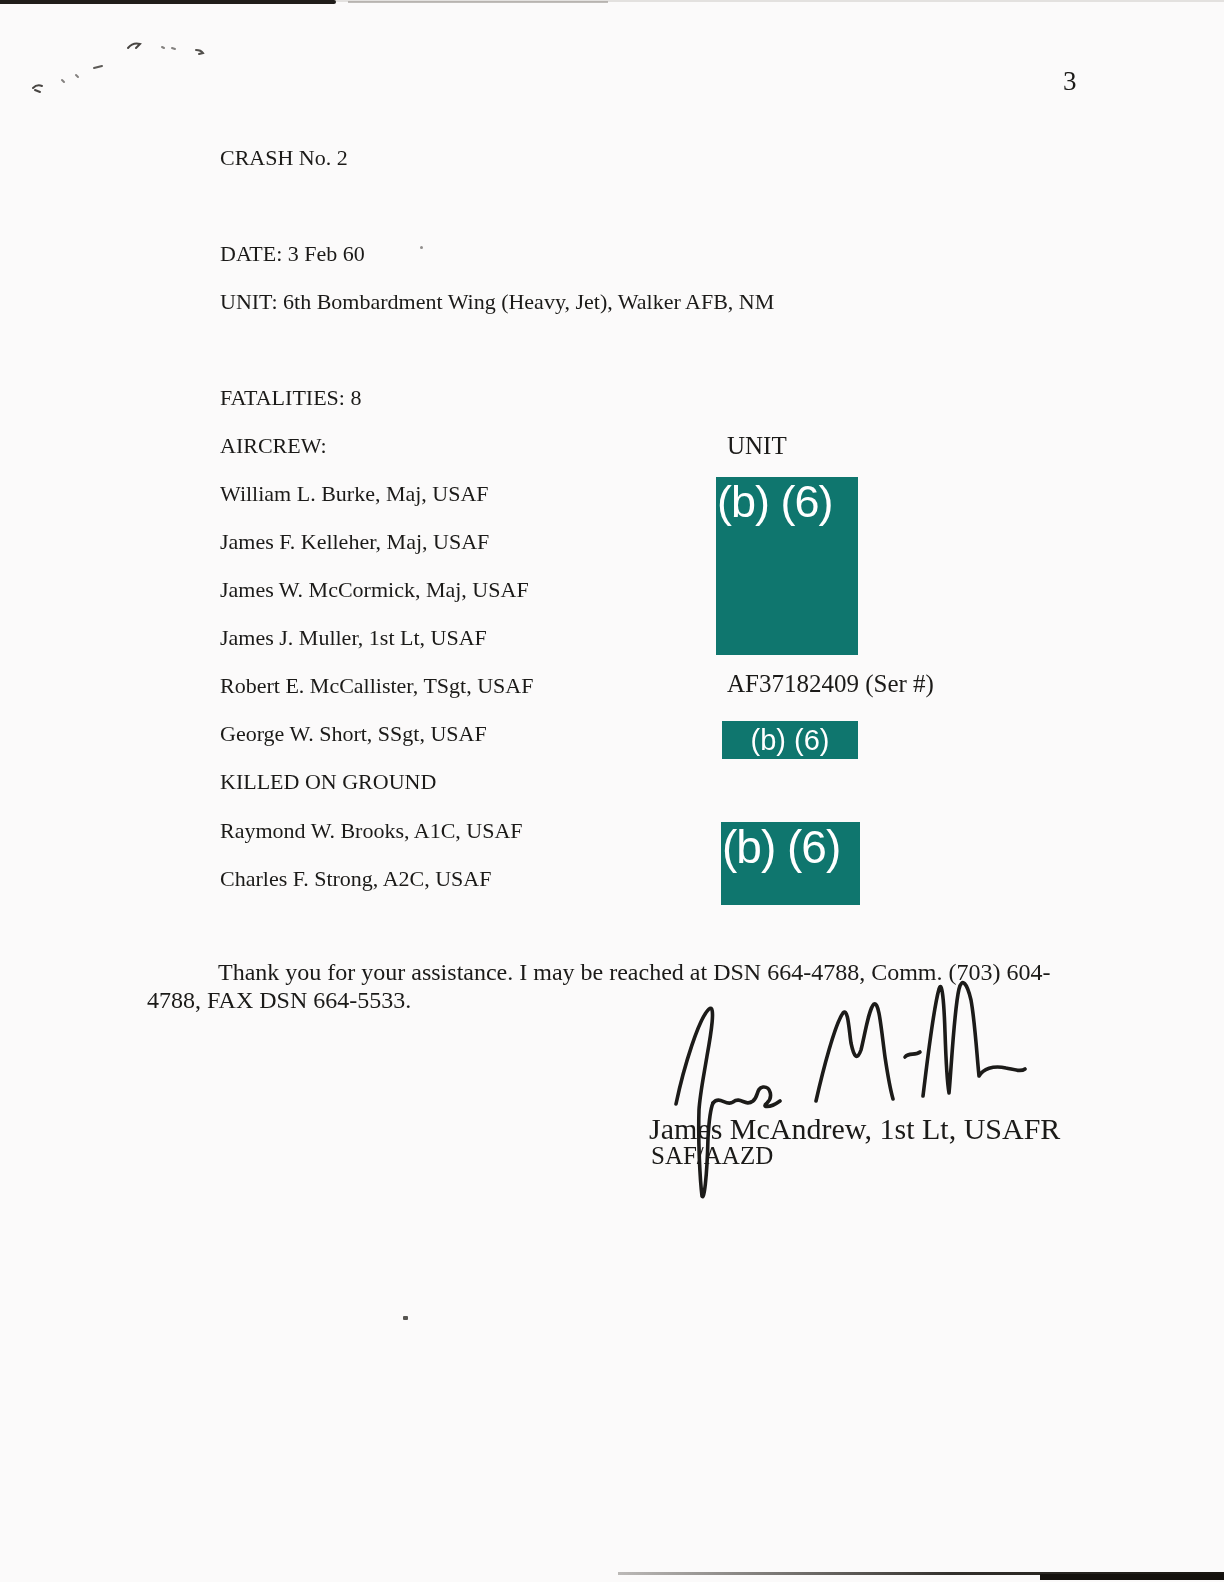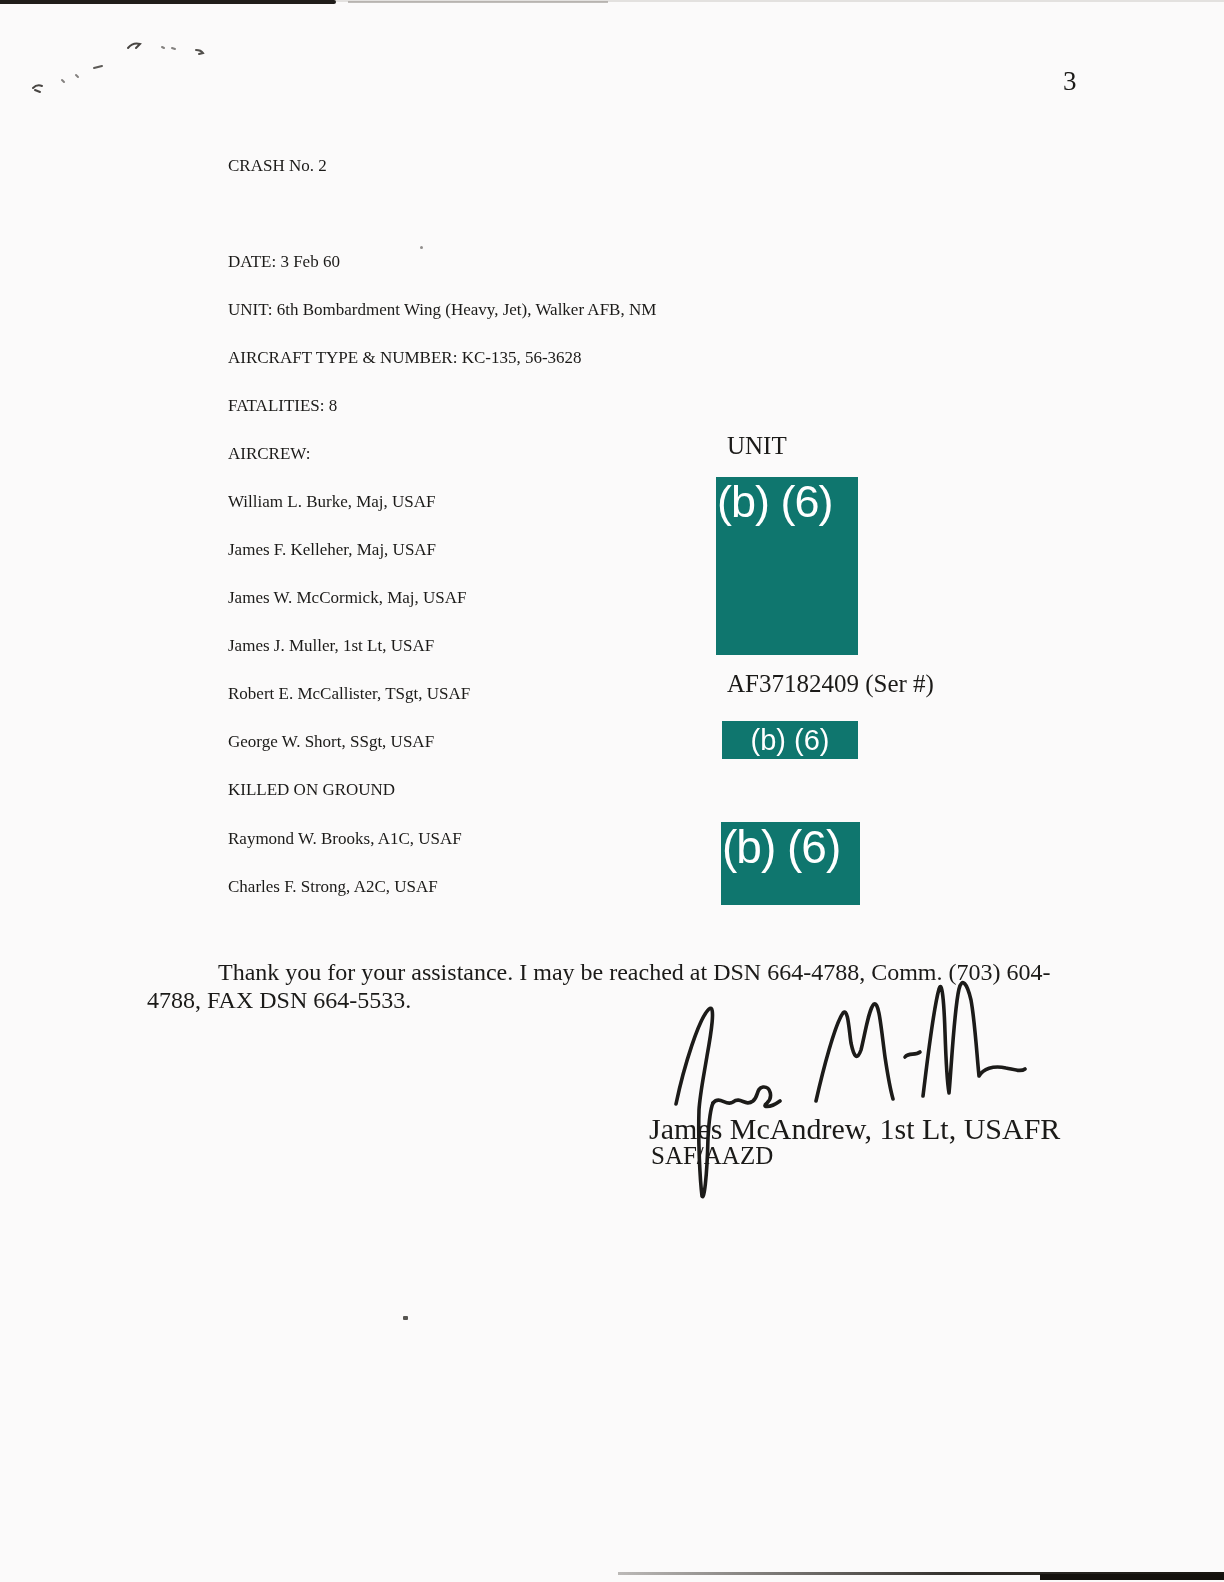--- a/index.html
+++ b/index.html
@@ -14,21 +14,21 @@
   
   .edge-top-light{position:absolute;left:0;top:0;width:1224px;height:2px;background:#cfccc8;opacity:.55;}
   .edge-top-dark{position:absolute;left:0;top:0;width:336px;height:4px;background:#201d1a;border-radius:0 2px 2px 0;}
   .edge-top-dark2{position:absolute;left:348px;top:1px;width:260px;height:2px;background:#9a9590;opacity:.6;}
   .edge-bottom-line{position:absolute;left:618px;top:1572px;width:606px;height:3px;
     background:linear-gradient(to right, rgba(92,87,82,.4), #33302c 55%, #17140f);}
   .edge-bottom-bar{position:absolute;left:1040px;top:1574px;width:184px;height:6px;background:#14110d;}
   
   .page-number{position:absolute;left:1063px;top:66px;font-size:27px;}
   
-  .line{position:absolute;left:228px;font-size:17px;line-height:30px;white-space:pre;margin-top:8px;}
+  .line{position:absolute;left:220px;font-size:22px;line-height:30px;white-space:pre;}
   .rcol{position:absolute;left:727px;font-size:25px;line-height:30px;white-space:pre;}
   
   .redaction{position:absolute;background:#0f766e;overflow:hidden;display:flex;}
   .redaction .rl{
     font-family:"Liberation Sans", sans-serif;
     color:#fff;white-space:pre;letter-spacing:-1px;
   }
   .redaction-1{left:716px;top:477px;width:142px;height:178px;}
   .redaction-1 .rl{font-size:45px;line-height:1.12;padding-left:1px;}
   .redaction-2{left:722px;top:721px;width:136px;height:38px;justify-content:center;align-items:center;}
@@ -68,21 +68,20 @@
       <path d="M74,38 l8,-2" opacity="0.8"></path>
       <path d="M56,45 l2,2" opacity="0.6"></path>
       <path d="M42,50 l2,2" opacity="0.6"></path>
       <path d="M13,58 q4,-4 9,-2 m-7,4 l5,2" opacity="0.9"></path>
     </g>
   </svg>
 
   <div class="line" style="top:143px">CRASH No. 2</div>
   <div class="line" style="top:239px">DATE: 3 Feb 60</div>
   <div class="line" style="top:287px">UNIT: 6th Bombardment Wing (Heavy, Jet), Walker AFB, NM</div>
-  <div class="line" style="top:335px">AIRCRAFT TYPE &amp; NUMBER: KC-135, 56-3628</div>
   <div class="line" style="top:383px">FATALITIES: 8</div>
   <div class="line" style="top:431px">AIRCREW:</div>
   <div class="line" style="top:479px">William L. Burke, Maj, USAF</div>
   <div class="line" style="top:527px">James F. Kelleher, Maj, USAF</div>
   <div class="line" style="top:575px">James W. McCormick, Maj, USAF</div>
   <div class="line" style="top:623px">James J. Muller, 1st Lt, USAF</div>
   <div class="line" style="top:671px">Robert E. McCallister, TSgt, USAF</div>
   <div class="line" style="top:719px">George W. Short, SSgt, USAF</div>
   <div class="line" style="top:767px">KILLED ON GROUND</div>
   <div class="line" style="top:816px">Raymond W. Brooks, A1C, USAF</div>

